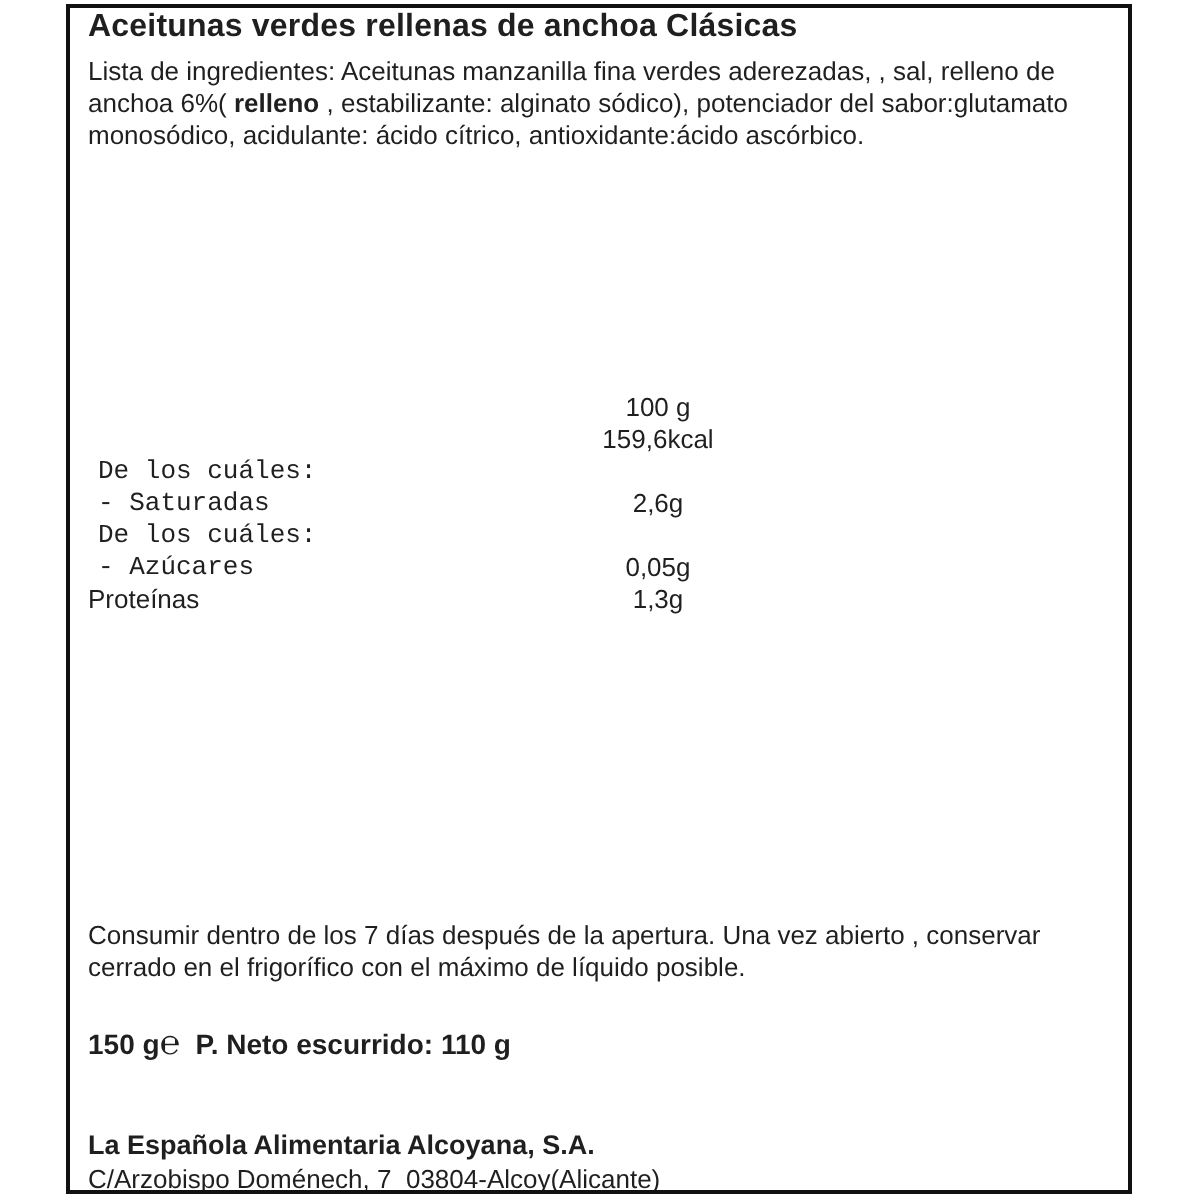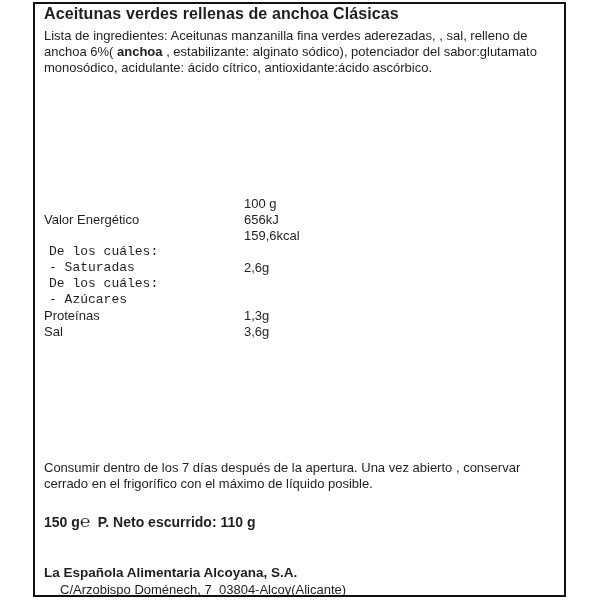--- a/index.html
+++ b/index.html
@@ -28,85 +28,78 @@
   .ingredients {
     position: absolute; left: 9px; top: 24px;
     width: 512px;
     font-size: 13px; line-height: 16px;
   }
   .ingredients b { font-weight: bold; }
   .nutrition { position: absolute; left: 0; top: 192px; width: 100%; }
   .nrow { position: relative; height: 16px; font-size: 13px; line-height: 16px; }
   .nlabel { position: absolute; left: 9px; white-space: pre; }
   .nlabel.ind { left: 14px; font-family: Liberation Mono, monospace; }
-  .nvalue { position: absolute; left: 209px; width: 170px; }
+  .nvalue { position: absolute; left: 209px; width: 170px; text-align: center; }
   .storage {
     position: absolute; left: 9px; top: 456px;
     width: 514px;
     font-size: 13px; line-height: 16px;
   }
   .weight {
     position: absolute; left: 9px; top: 508px;
     font-size: 14px; font-weight: bold; line-height: 20px;
     white-space: nowrap;
   }
   .weight .esign { font-weight: normal; font-size: 17px; }
   .company {
     position: absolute; left: 9px; top: 561px;
     font-size: 13.5px; font-weight: bold; white-space: nowrap; text-align: right;
   }
   .address {
-    position: absolute; left: 25px; top: 578px;
+    position: absolute; left: 9px; top: 578px;
     font-size: 13px; line-height: 15px; white-space: pre;
   }
 </style>
 </head>
 <body>
 
 <div class="canvas">
   <div class="label-box">
 
     <div class="title">Aceitunas verdes rellenas de anchoa Clásicas</div>
 
-    <p class="ingredients"><span>Lista de ingredientes: Aceitunas manzanilla fina verdes aderezadas, , sal, relleno de anchoa 6%( </span><b>anchoa</b><span> , estabilizante: alginato sódico), potenciador del sabor:glutamato monosódico, acidulante: ácido cítrico, antioxidante:ácido ascórbico.</span></p>
+    <p class="ingredients"><span>Lista de ingredientes: Aceitunas manzanilla fina verdes aderezadas, , sal, relleno de anchoa 6%( </span><b>relleno</b><span> , estabilizante: alginato sódico), potenciador del sabor:glutamato monosódico, acidulante: ácido cítrico, antioxidante:ácido ascórbico.</span></p>
 
     <div class="nutrition">
       <div class="nrow">
         <span class="nvalue">100 g</span>
-      </div>
-      <div class="nrow">
-        <span class="nlabel">Valor Energético</span>
-        <span class="nvalue">656kJ</span>
       </div>
       <div class="nrow">
         <span class="nlabel"></span>
         <span class="nvalue">159,6kcal</span>
       </div>
       <div class="nrow">
         <span class="nlabel ind">De los cuáles:</span>
         <span class="nvalue"></span>
       </div>
       <div class="nrow">
         <span class="nlabel ind">- Saturadas</span>
         <span class="nvalue">2,6g</span>
       </div>
       <div class="nrow">
         <span class="nlabel ind">De los cuáles:</span>
         <span class="nvalue"></span>
       </div>
       <div class="nrow">
         <span class="nlabel ind">- Azúcares</span>
+        <span class="nvalue">0,05g</span>
       </div>
       <div class="nrow">
         <span class="nlabel">Proteínas</span>
         <span class="nvalue">1,3g</span>
-      </div>
-      <div class="nrow">
-        <span class="nlabel">Sal</span>
-        <span class="nvalue">3,6g</span>
       </div>
     </div>
 
     <p class="storage">Consumir dentro de los 7 días después de la apertura. Una vez abierto , conservar cerrado en el frigorífico con el máximo de líquido posible.</p>
 
     <div class="weight"><span>150 g</span><span class="esign">℮</span><span>&nbsp; </span><span>P. Neto escurrido: 110 g</span></div>
 
     <div class="company">La Española Alimentaria Alcoyana, S.A.</div>
     <div class="address">C/Arzobispo Doménech, 7  03804-Alcoy(Alicante)</div>
 

